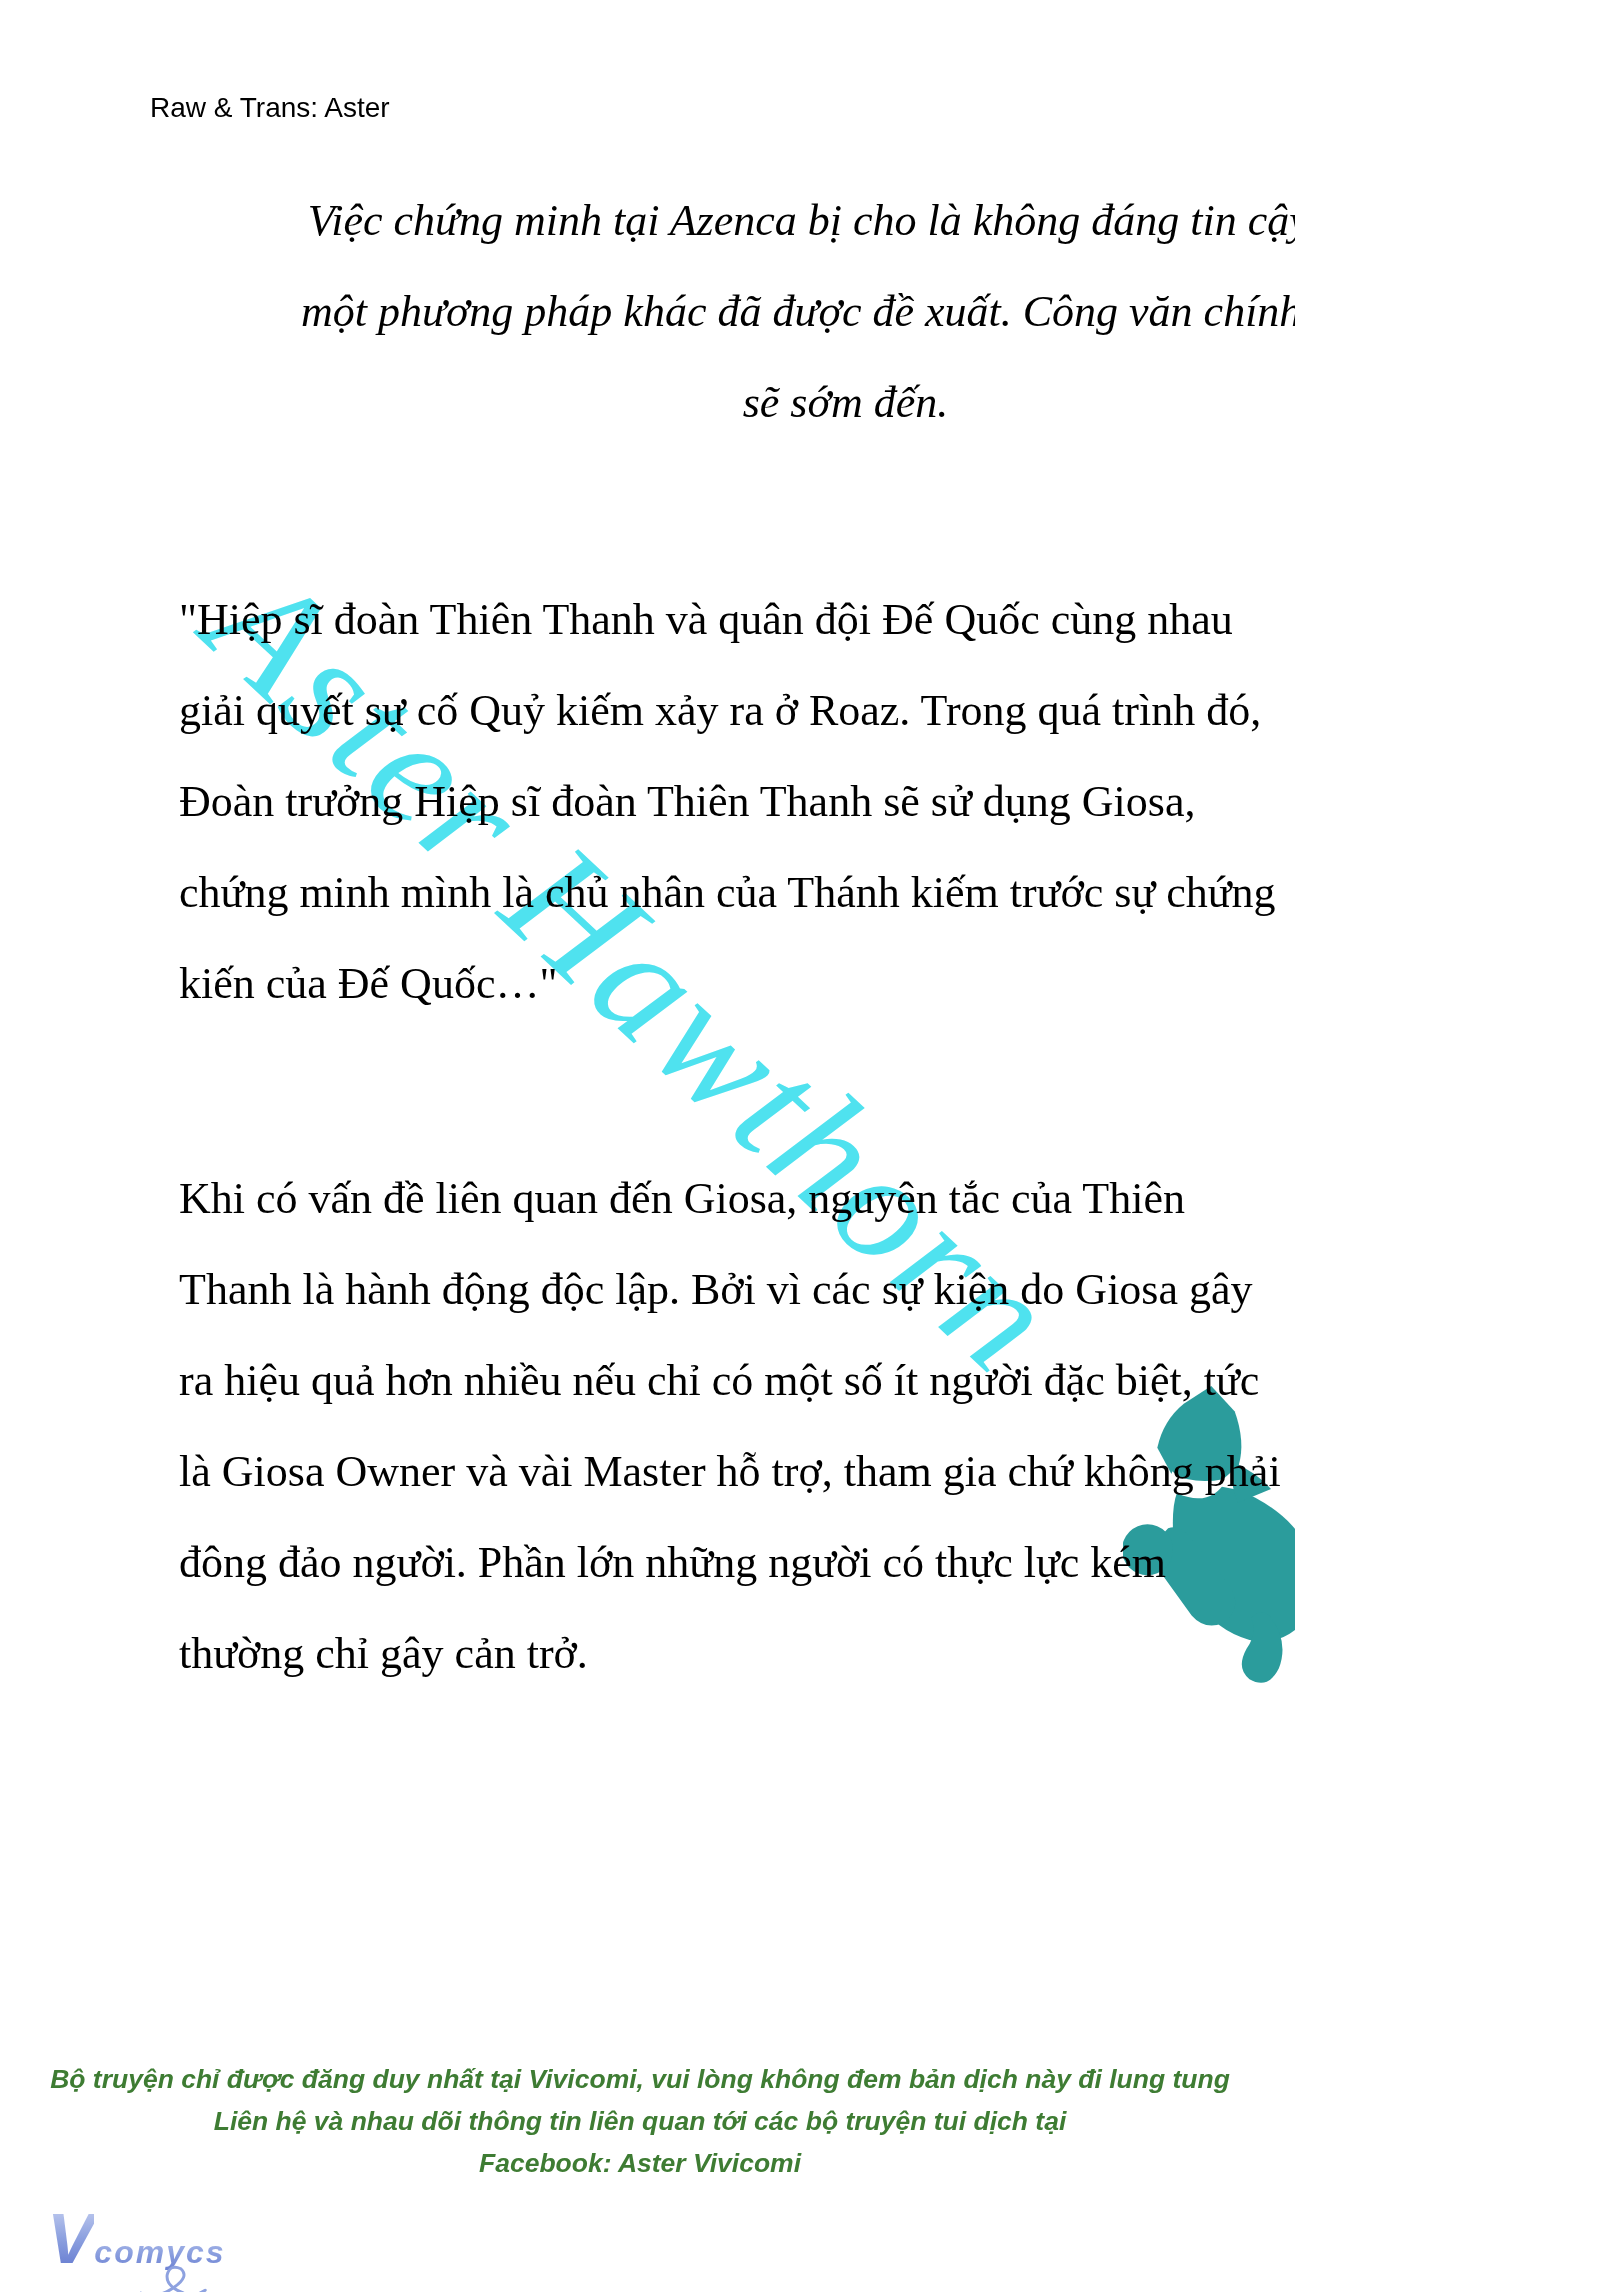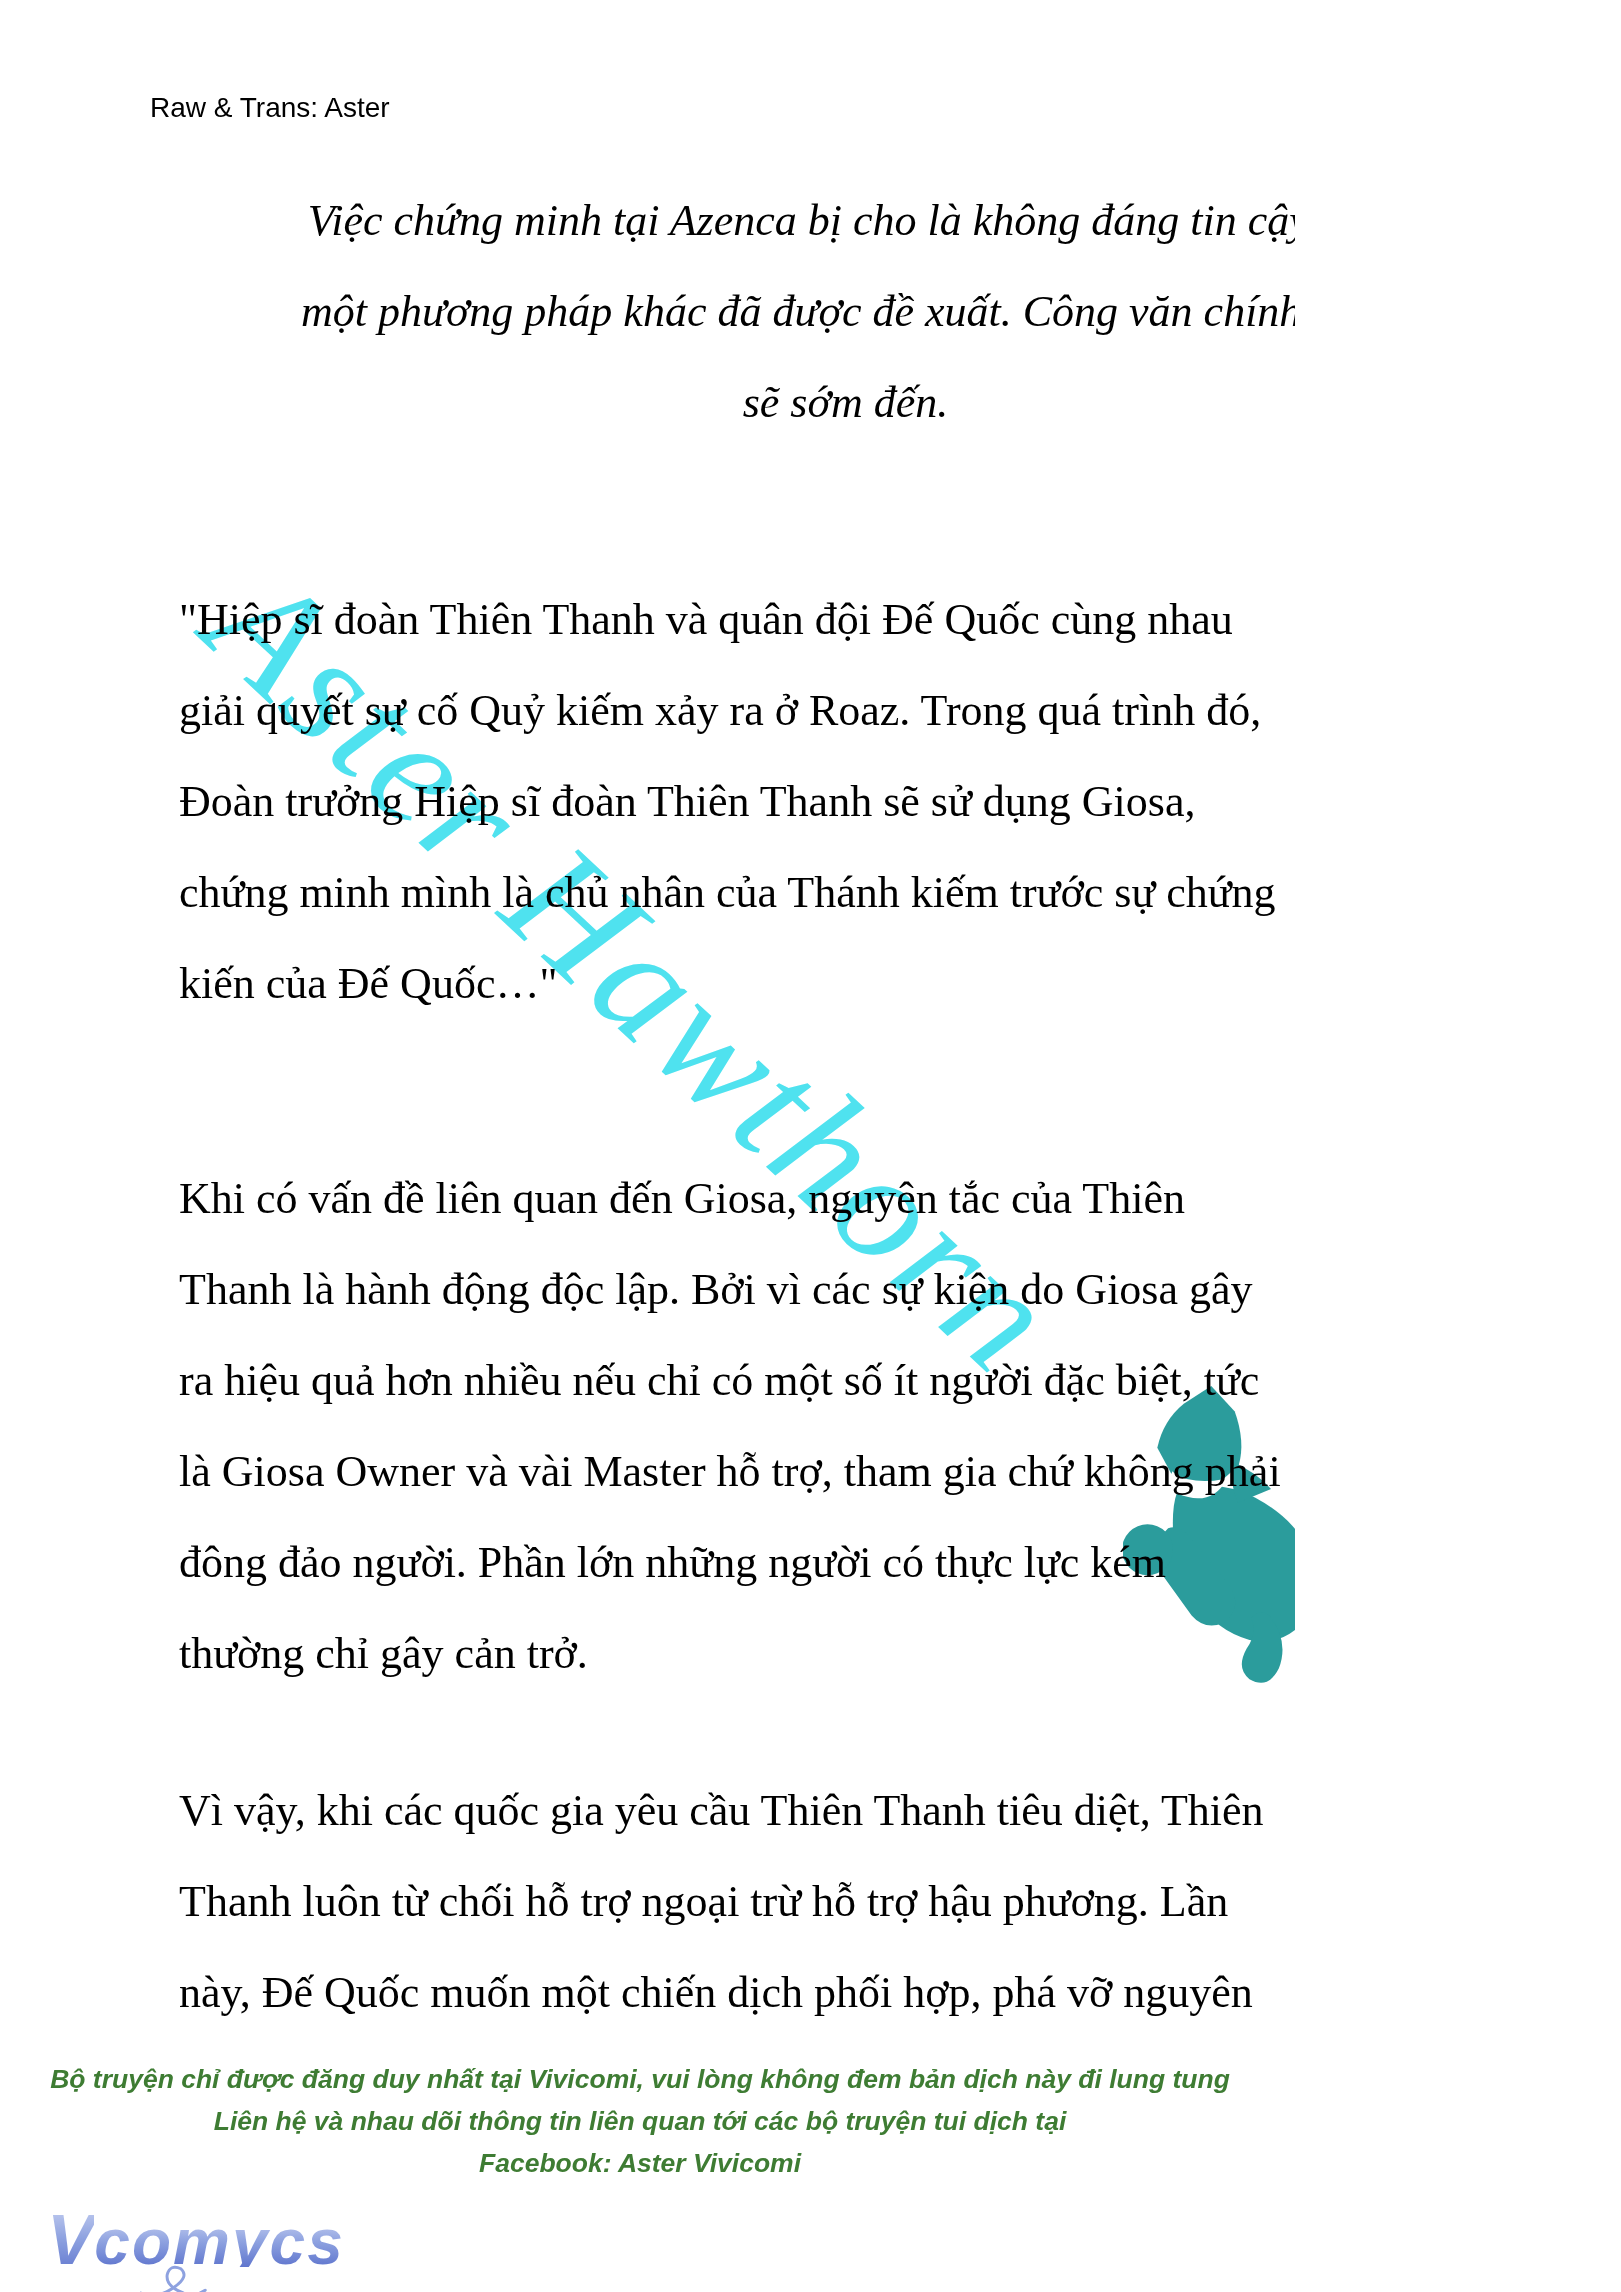--- a/index.html
+++ b/index.html
@@ -85,21 +85,21 @@
     white-space: nowrap;
   }
   .logo-grad {
     background: linear-gradient(180deg, #C6D0F1 0%, #8EA2E0 48%, #6076CE 100%);
     -webkit-background-clip: text;
     background-clip: text;
     color: transparent;
     display: inline-block;
   }
   .logo-v   { font-size: 71px; line-height: 71px; }
-  .logo-rest{ font-size: 64px; line-height: 49px; letter-spacing: 2px; margin-top: 15px; }
+  .logo-rest{ font-size: 32px; line-height: 49px; letter-spacing: 2px; margin-top: 15px; }
   .rose {
     position: absolute;
     left: 90px;
     top: 55px;
   }
 </style>
 </head>
 <body>
 
 <div class="page">
@@ -128,23 +128,20 @@
 chứng minh mình là chủ nhân của Thánh kiếm trước sự chứng
 kiến của Đế Quốc…"</div>
 
   <div class="para p3">Khi có vấn đề liên quan đến Giosa, nguyên tắc của Thiên
 Thanh là hành động độc lập. Bởi vì các sự kiện do Giosa gây
 ra hiệu quả hơn nhiều nếu chỉ có một số ít người đặc biệt, tức
 là Giosa Owner và vài Master hỗ trợ, tham gia chứ không phải
 đông đảo người. Phần lớn những người có thực lực kém
 thường chỉ gây cản trở.</div>
 
-  <div class="para p4">Vì vậy, khi các quốc gia yêu cầu Thiên Thanh tiêu diệt, Thiên
-Thanh luôn từ chối hỗ trợ ngoại trừ hỗ trợ hậu phương. Lần
-này, Đế Quốc muốn một chiến dịch phối hợp, phá vỡ nguyên</div>
 
   <div class="page-footer">
     <div>Bộ truyện chỉ được đăng duy nhất tại Vivicomi, vui lòng không đem bản dịch này đi lung tung</div>
     <div>Liên hệ và nhau dõi thông tin liên quan tới các bộ truyện tui dịch tại</div>
     <div>Facebook: Aster Vivicomi</div>
   </div>
 
   <div class="logo">
     <span class="logo-grad logo-v">V</span><span class="logo-grad logo-rest">comycs</span>
     <svg class="rose" width="78" height="41" viewBox="0 0 80 42" aria-hidden="true">

